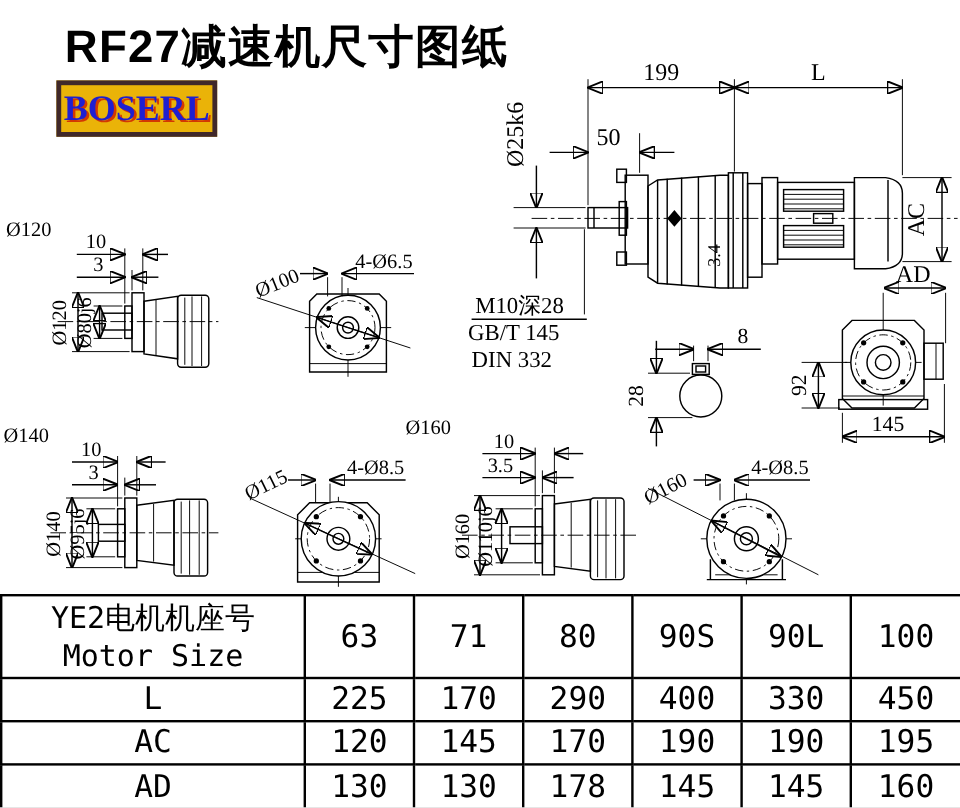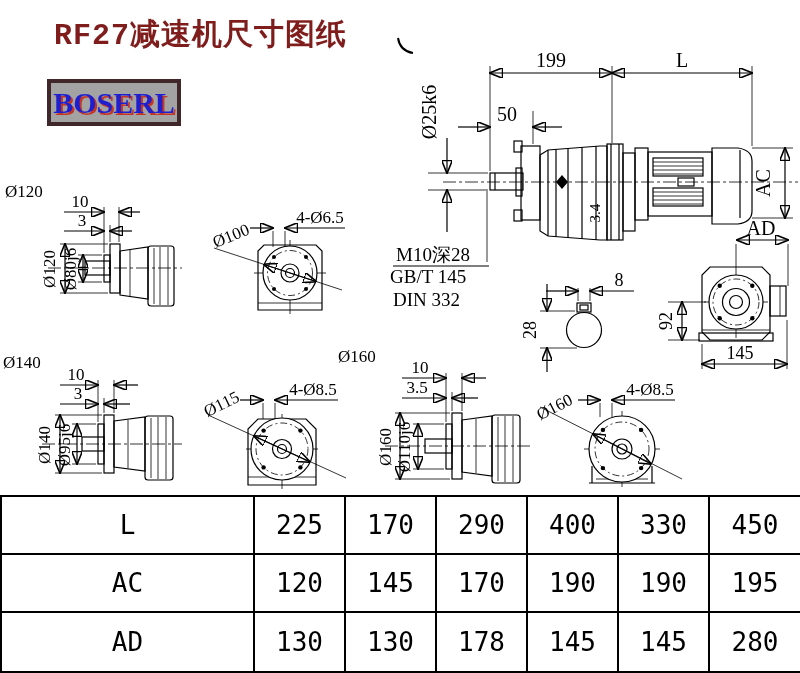--- a/index.html
+++ b/index.html
@@ -1,21 +1,21 @@
 <!DOCTYPE html>
 <html><head>
 <meta charset="utf-8">
 <style>
   html,body{margin:0;padding:0;background:#fff;}
   #page{position:relative;width:800px;height:673px;background:#ffffff;overflow:hidden;
         font-family:"Liberation Sans",sans-serif;}
-  #title{position:absolute;left:54px;top:14px;font-size:30px;font-weight:bold;color:#7f1d1d;
-         letter-spacing:1px;white-space:nowrap;font-family:Liberation Mono, monospace;}
-  #logo{position:absolute;left:47px;top:79px;width:126px;height:39px;border:4px solid #40282a;
-        display:flex;align-items:center;justify-content:center;background:#a3a3a3;}
+  #title{position:absolute;left:54px;top:14px;font-size:38px;font-weight:bold;color:#000000;
+         letter-spacing:1px;white-space:nowrap;}
+  #logo{position:absolute;left:47px;top:67px;width:126px;height:39px;border:4px solid #40282a;
+        display:flex;align-items:center;justify-content:center;background:#eab308;}
   #logo span{font-family:"Liberation Serif",serif;font-weight:bold;font-size:30px;color:#1f1fd0;
         text-shadow:2px 2px 0 rgba(205,25,0,0.8);line-height:1;}
   svg{position:absolute;left:0;top:0;}
   svg line,svg path,svg rect,svg circle,svg polygon,svg polyline{stroke:#000;fill:none;stroke-width:1.2;}
   .thick{stroke-width:2;}
   .thin{stroke-width:0.8;}
   .cl{stroke-width:0.8;stroke-dasharray:13 3 3 3;}
   .bc{stroke-width:0.8;stroke-dasharray:7 3 2 3;}
   .fill{fill:#000;stroke:none;}
   .wht{fill:#fff;}
@@ -362,20 +362,32 @@
     <colgroup>
       <col style="width:253px">
         <col style="width:91px">
         <col style="width:91px">
         <col style="width:91px">
       <col style="width:91px">
         <col style="width:91px">
         <col style="width:92px">
     </colgroup>
     <tbody>
+        <tr style="height:69px">
+      <td>
+        <div class="hdr-l1">YE2电机机座号</div>
+        <div class="hdr-l2">Motor Size</div>
+      </td>
+      <td>63</td>
+      <td>71</td>
+      <td>80</td>
+      <td>90S</td>
+      <td>90L</td>
+      <td>100</td>
+    </tr>
     <tr style="height:36px">
       <td>L</td>
       <td>225</td>
       <td>170</td>
       <td>290</td>
       <td>400</td>
       <td>330</td>
       <td>450</td>
     </tr>
     <tr style="height:36px">
@@ -387,18 +399,18 @@
       <td>190</td>
       <td>195</td>
     </tr>
     <tr style="height:37px">
       <td>AD</td>
       <td>130</td>
       <td>130</td>
       <td>178</td>
       <td>145</td>
       <td>145</td>
-      <td>280</td>
+      <td>160</td>
     </tr>
   </tbody>
     </table>
 
 </div>
 
 </body></html>

